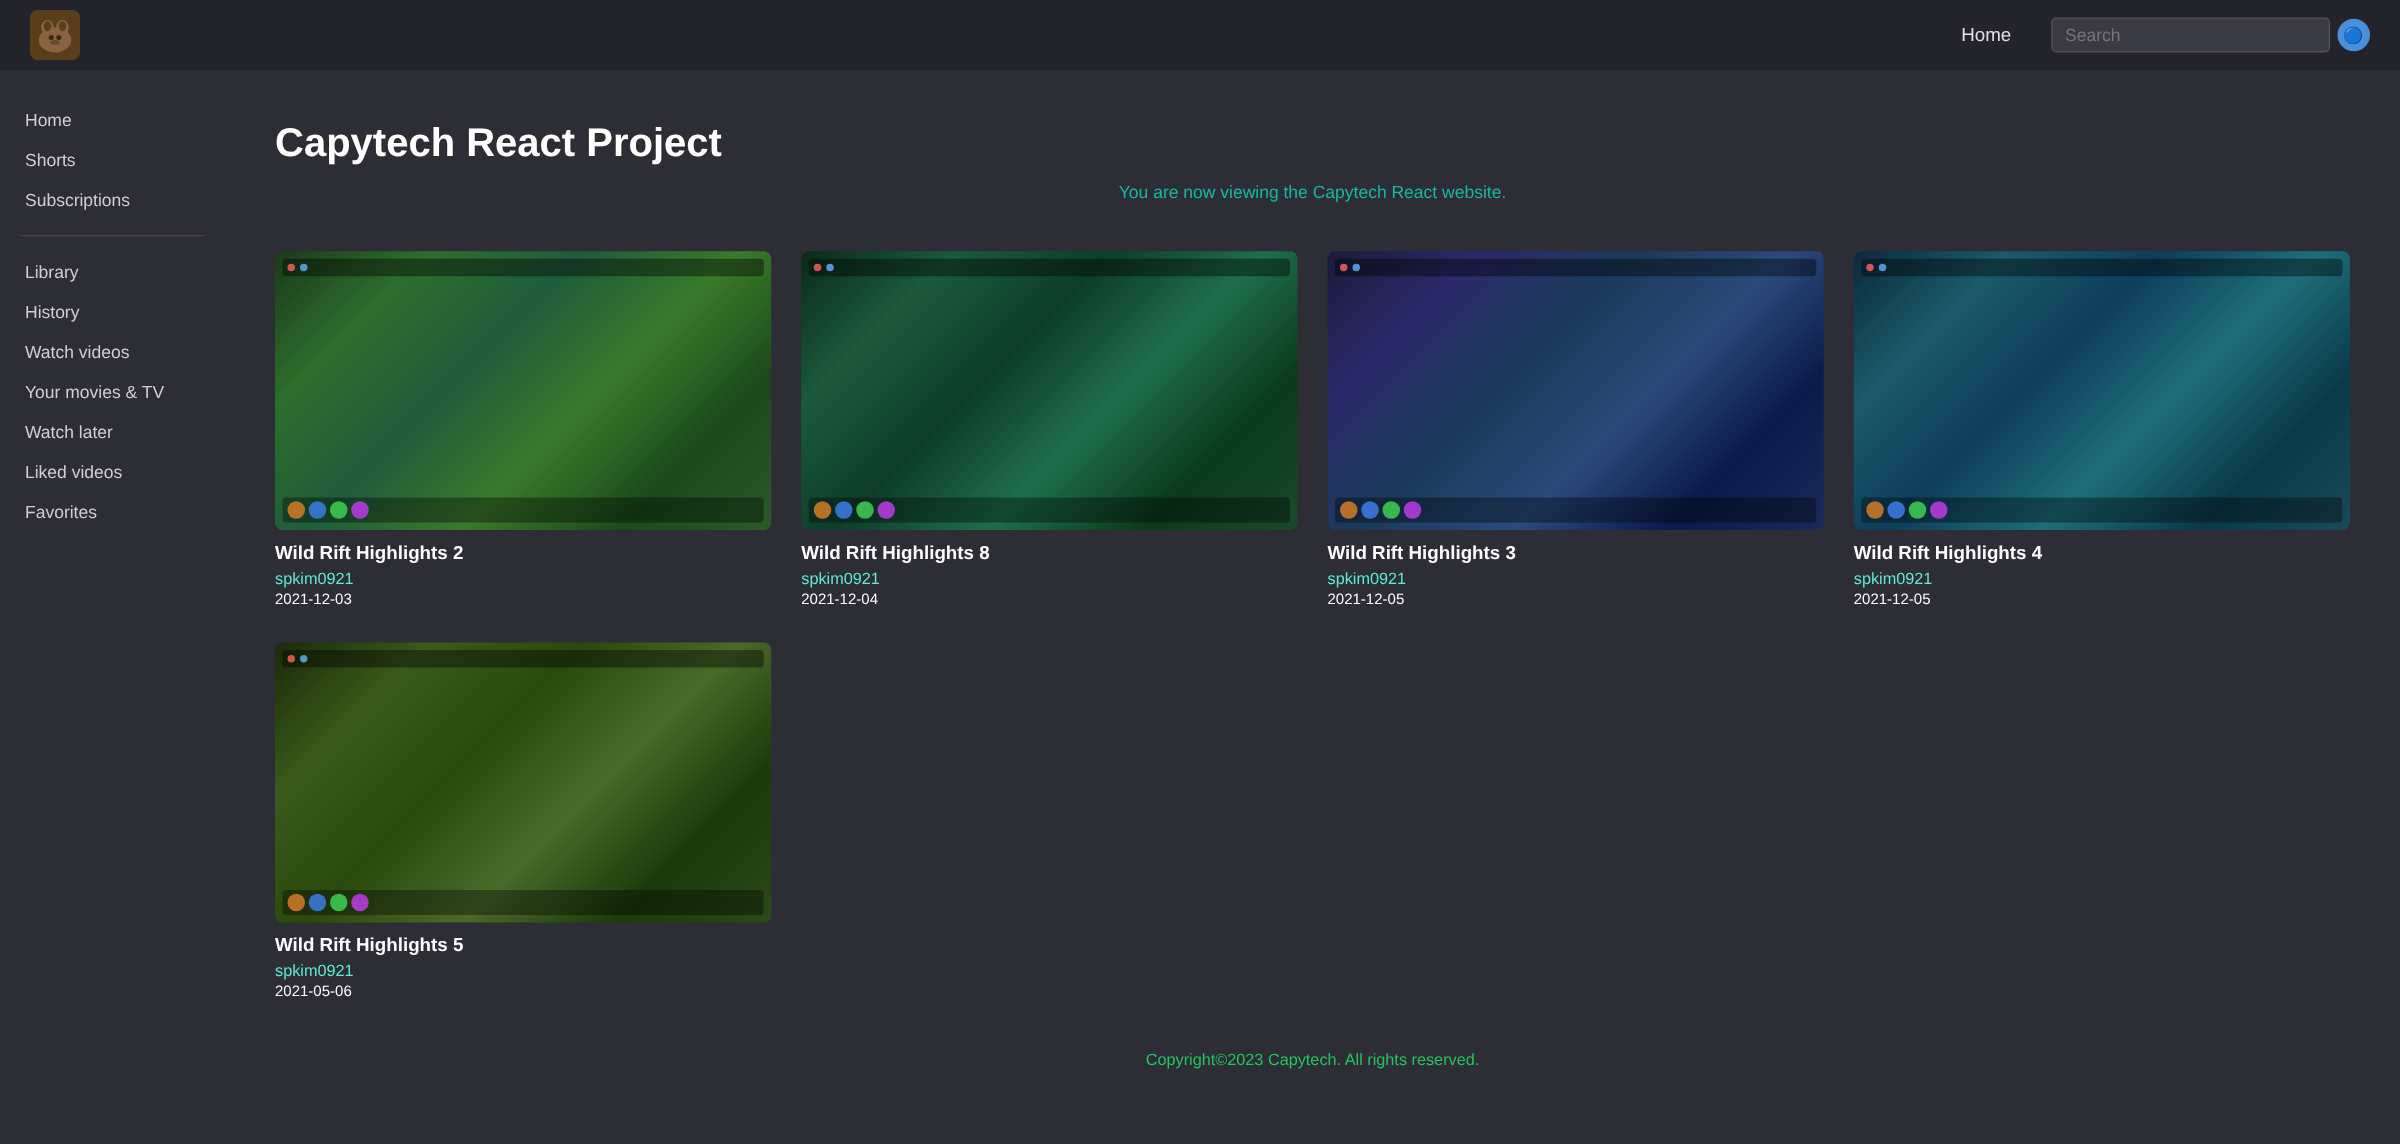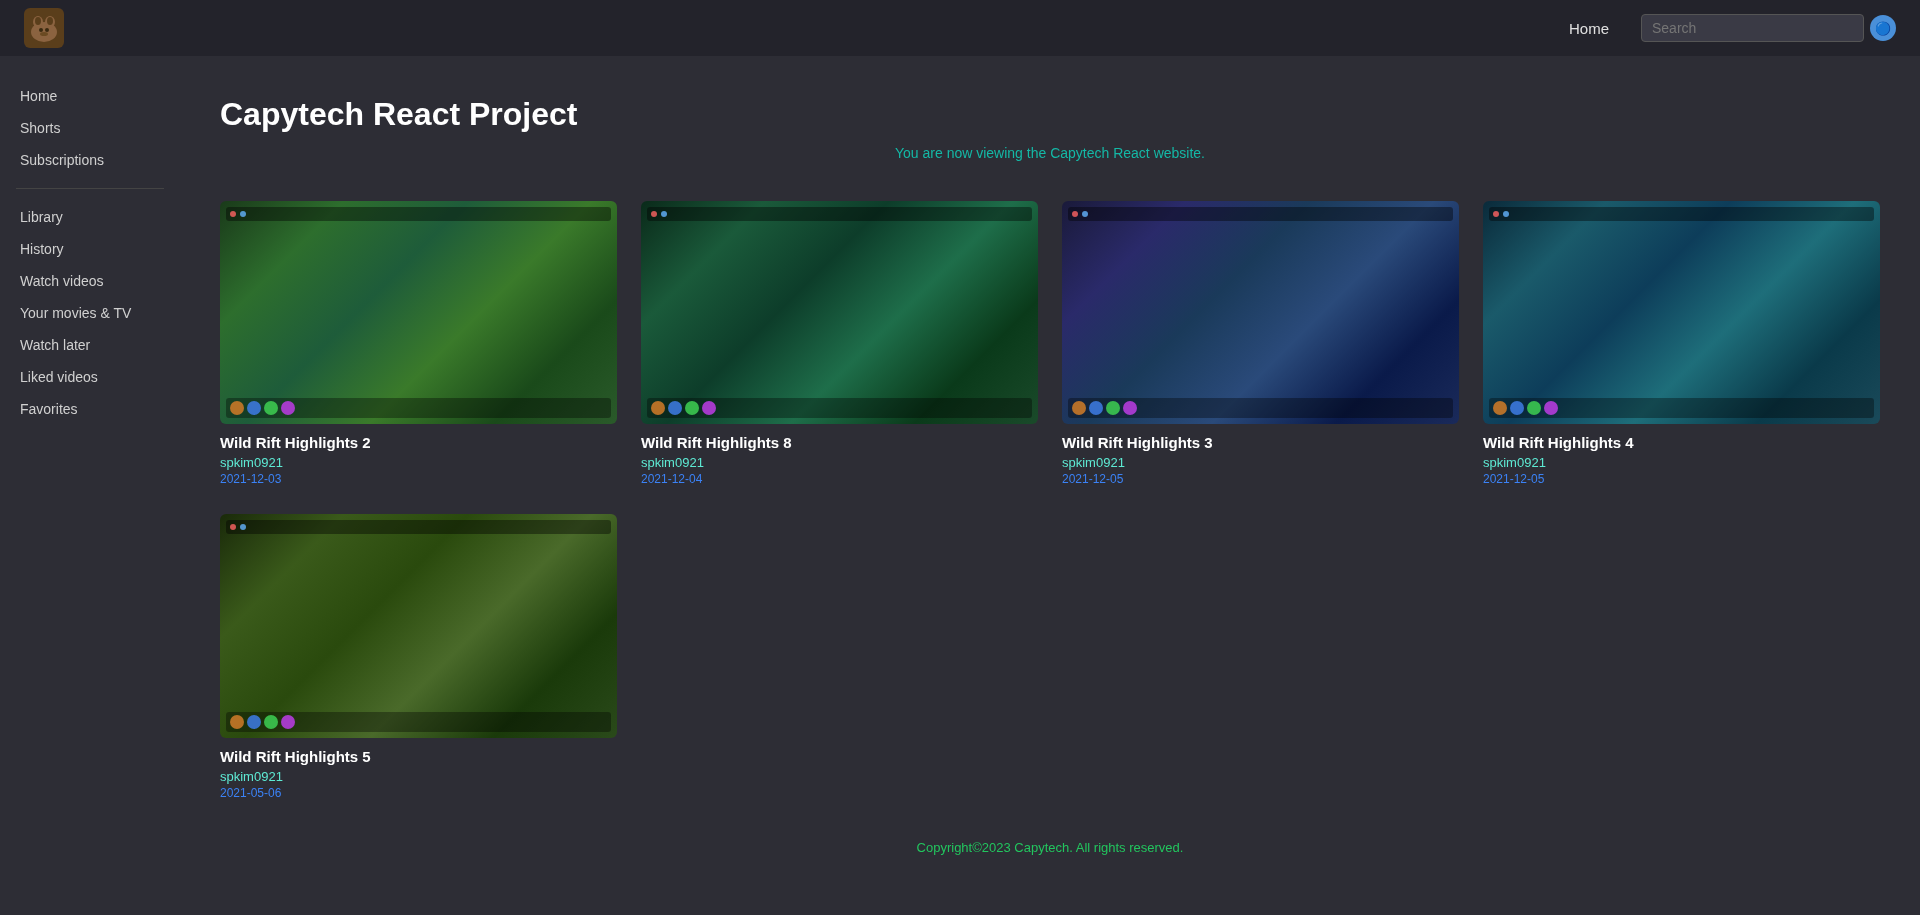--- a/index.html
+++ b/index.html
@@ -202,21 +202,21 @@
       color: #ffffff;
       margin-bottom: 4px;
     }
     .video-author {
       font-size: 13px;
       color: #5eead4;
       margin-bottom: 2px;
     }
     .video-date {
       font-size: 12px;
-      color: #3b82f6;
+      color: #ffffff;
     }
 
     
     footer {
       text-align: center;
       padding: 20px;
       color: #22c55e;
       font-size: 13px;
       margin-top: 20px;
     }

